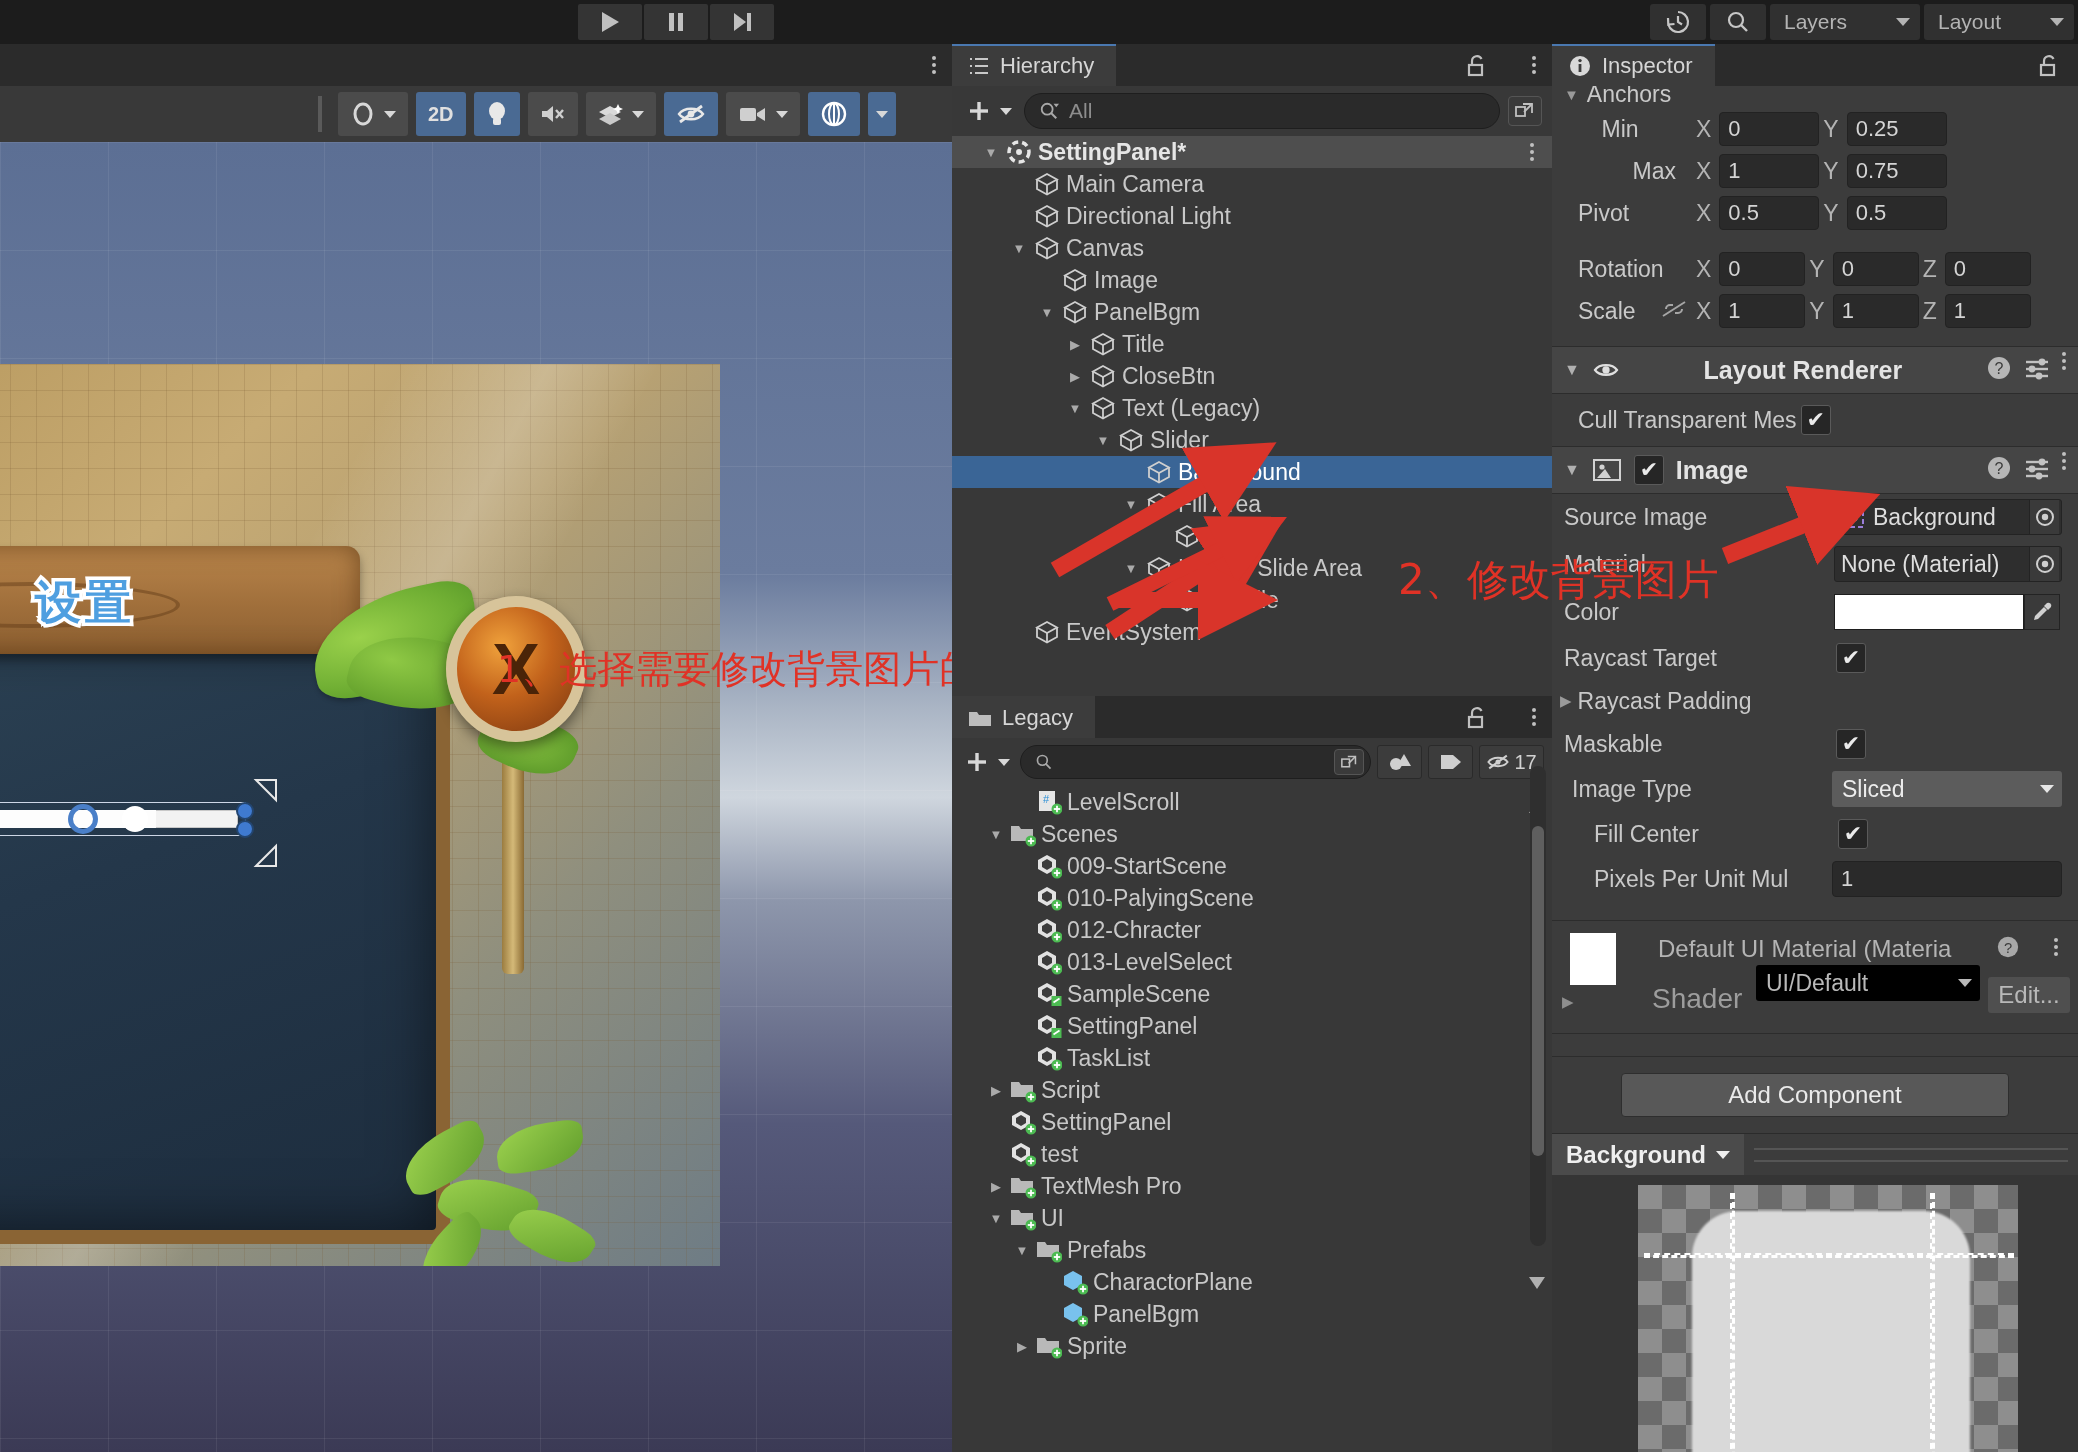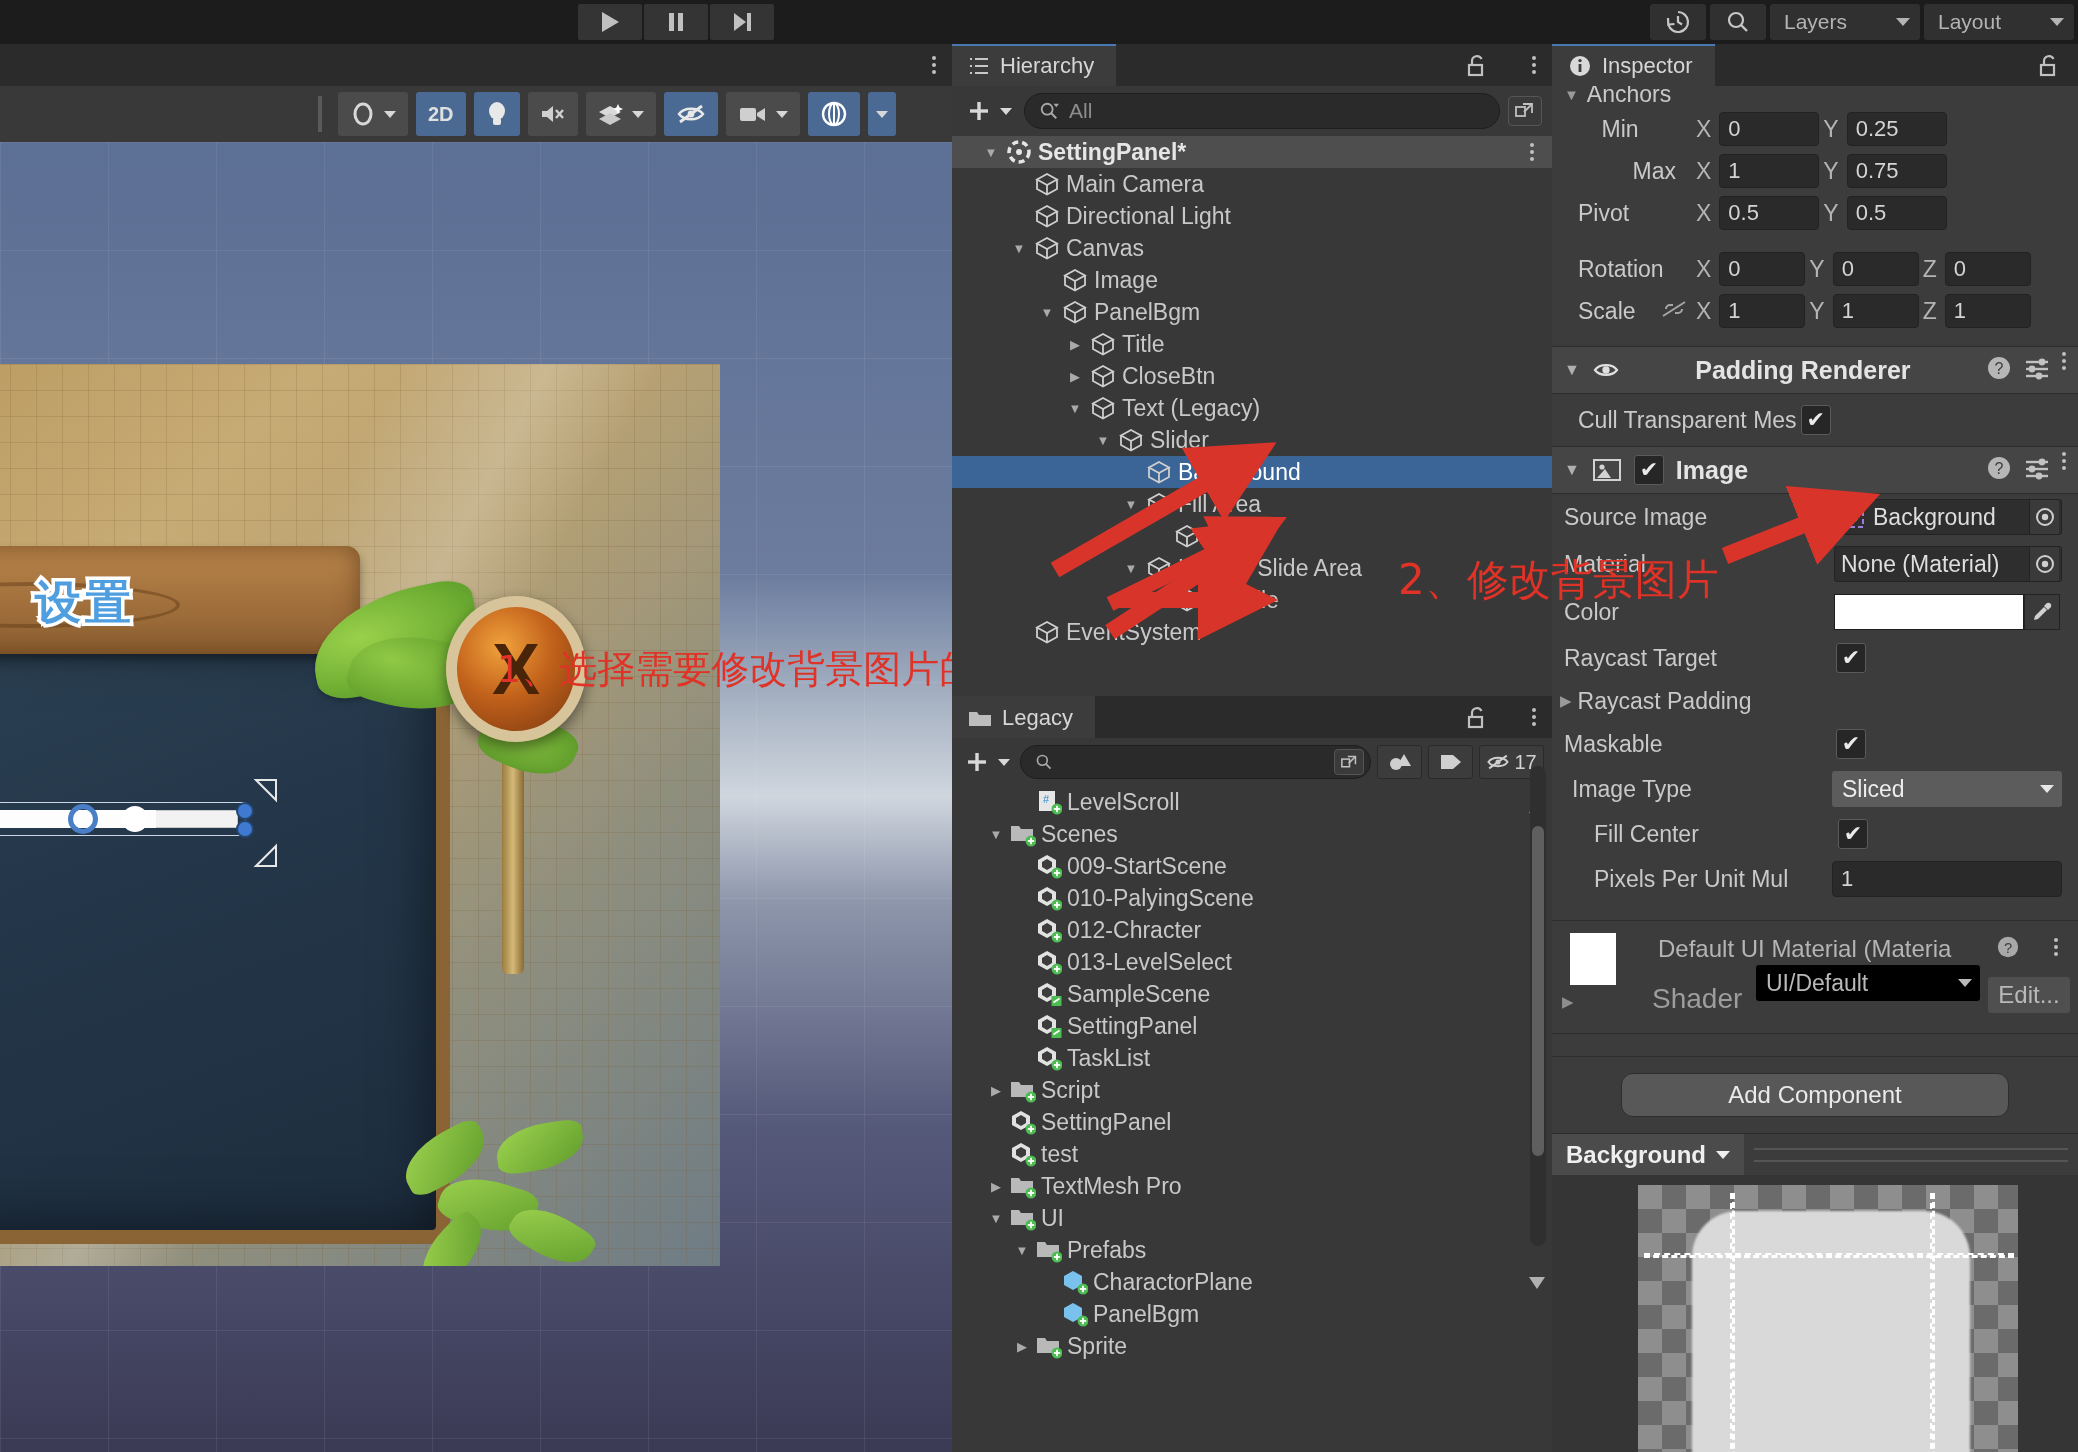--- a/index.html
+++ b/index.html
@@ -151,21 +151,21 @@
      display:flex; align-items:center; justify-content:center; cursor:pointer; }
   .chk.on:after { content:"✔"; color:#eaeaea; font-size:22px; line-height:1; }
   .objfield { background:#2e2e2e; border:1px solid #232323; border-radius:3px; height:36px;
      display:flex; align-items:center; justify-content:space-between; padding:0 2px 0 6px; cursor:pointer;}
   .objfield .txt { display:flex; align-items:center; gap:8px; font-size:23px; color:#dedede; }
   .radio-ic { width:30px; height:34px; display:flex; align-items:center; justify-content:center;
      background:#3a3a3a; border-left:1px solid #232323; }
   .dropfield { background:#5c5c5c; border-radius:3px; height:36px; display:flex; align-items:center;
      justify-content:space-between; padding:0 8px 0 10px; font-size:23px; color:#ececec; cursor:pointer;}
   .add-comp { margin:16px auto; width:388px; height:44px; background:#585858; border:1px solid #2e2e2e;
-     border-radius:12px; display:flex; align-items:center; justify-content:center; font-size:24px;
+     border-radius:4px; display:flex; align-items:center; justify-content:center; font-size:24px;
      color:#eaeaea; cursor:pointer; }
   .prev-head { height:42px; background:#3c3c3c; display:flex; align-items:center; border-top:1px solid #2b2b2b;}
   .prev-tab { height:42px; background:#4b4b4b; display:flex; align-items:center; gap:10px; padding:0 14px;
      font-size:24px; font-weight:bold; color:#efefef; cursor:pointer;}
   .prev-body { position:relative; height:372px; background:#353535; overflow:hidden; }
   .checker { position:absolute; left:86px; top:10px; width:380px; height:350px;
      background-image:
        linear-gradient(45deg,#6b6b6b 25%,transparent 25%,transparent 75%,#6b6b6b 75%),
        linear-gradient(45deg,#6b6b6b 25%,transparent 25%,transparent 75%,#6b6b6b 75%);
      background-size:48px 48px; background-position:0 0, 24px 24px; background-color:#8e8e8e; }
@@ -929,21 +929,21 @@
     </div>
 
     <div style="height:14px"></div>
 
     <div class="comp-head">
       <span style="color:#b0b0b0;font-size:16px">▼</span>
       <svg width="28" height="22" viewBox="0 0 30 24">
           <path d="M3 12 C8 5 22 5 27 12 C22 19 8 19 3 12z" stroke="#e0e0e0" stroke-width="2.4" fill="none"></path>
           <circle cx="15" cy="12" r="4" fill="#e0e0e0"></circle>
         </svg>
-      <span class="comp-title" style="flex:1;text-align:center">Padding Renderer</span>
+      <span class="comp-title" style="flex:1;text-align:center">Layout Renderer</span>
       <span><svg width="26" height="26" viewBox="0 0 26 26">
             <circle cx="13" cy="13" r="11" fill="#b6b6b6"></circle>
             <text x="13" y="19" font-size="16" fill="#3c3c3c" text-anchor="middle" font-family="Liberation Sans">?</text>
           </svg></span>
       <span><svg width="26" height="24" viewBox="0 0 26 24">
             <line x1="2" y1="6" x2="24" y2="6" stroke="#c2c2c2" stroke-width="2.4"></line>
             <line x1="2" y1="13" x2="24" y2="13" stroke="#c2c2c2" stroke-width="2.4"></line>
             <line x1="2" y1="20" x2="24" y2="20" stroke="#c2c2c2" stroke-width="2.4"></line>
             <circle cx="18" cy="6" r="3.4" fill="#c2c2c2"></circle>
             <circle cx="8" cy="13" r="3.4" fill="#c2c2c2"></circle>

